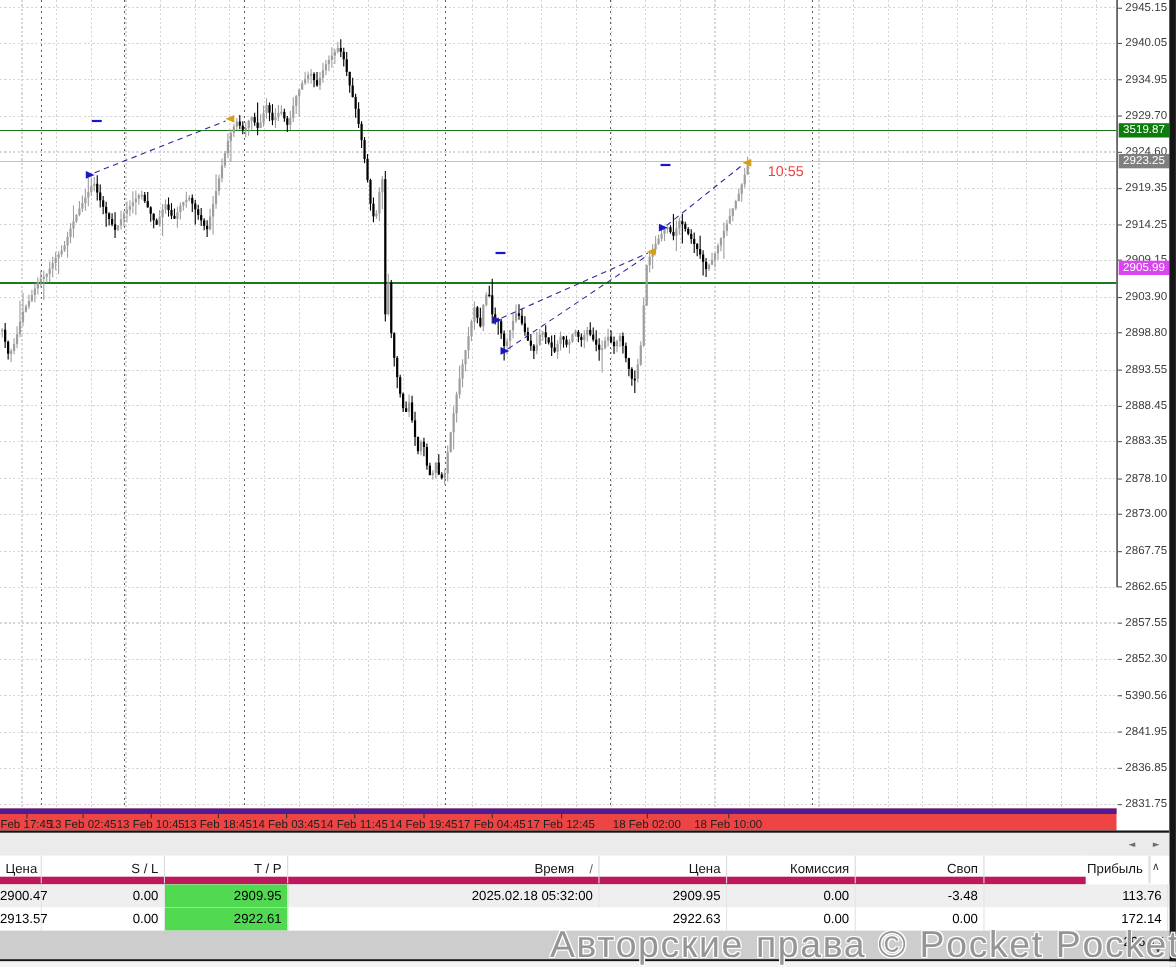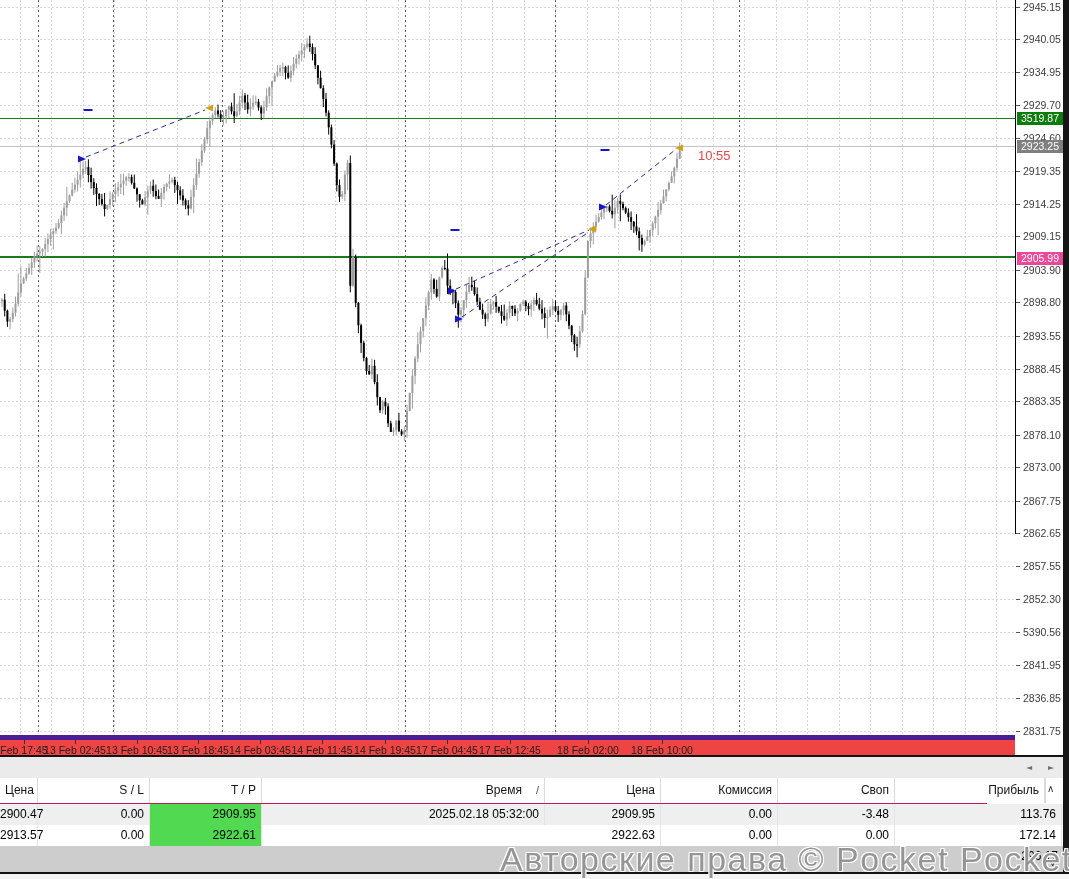--- a/index.html
+++ b/index.html
@@ -22,21 +22,21 @@
   .tlabel{position:absolute;top:4px;font-size:10.5px;color:#1f1f1f;transform:translateX(-50%);white-space:nowrap;}
   .ttick{position:absolute;top:0;width:1px;height:4px;background:#333;}
   
   #panel-band{position:absolute;left:0;top:755px;width:1063px;height:23px;background:#ebebeb;
               border-top:2px solid #141414;box-sizing:border-box;}
   .hscroll{position:absolute;font-size:8px;color:#6e6e6e;cursor:pointer;top:6px;
            font-family:"DejaVu Sans",sans-serif;}
   
   #orders-table{position:absolute;left:0;top:778px;width:1063px;height:94px;background:#fff;}
   #table-header{position:absolute;left:0;top:0;width:987px;height:26px;background:#fff;
-                border-bottom:1px solid #be185d;box-sizing:border-box;}
+                border-bottom:7px solid #be185d;box-sizing:border-box;}
   .hcell{position:absolute;top:0;height:25px;line-height:25px;font-size:12px;color:#151515;
          box-sizing:border-box;border-right:1px solid #dadada;padding:0 5px;white-space:nowrap;}
   .sortglyph{display:inline-block;margin-left:14px;color:#555;font-size:11px;}
   .trow{position:absolute;left:0;width:1063px;height:21px;}
   .tcell{position:absolute;top:0;height:21px;line-height:21px;font-size:12px;color:#000;
          text-align:right;padding-right:5px;box-sizing:border-box;border-right:1px solid #e4e4e4;
          white-space:nowrap;}
   #header-arrow-stub{position:absolute;left:1045px;top:0;width:18px;height:25px;
                      border-left:1px solid #dadada;box-sizing:border-box;}
   .vscroll{position:absolute;font-size:10px;color:#3a3a3a;cursor:pointer;
@@ -704,21 +704,21 @@
       <div class="ptick" style="top: 631.911px;"></div>
       <div class="plabel" style="top: 625.911px;">5390.56</div>
       <div class="ptick" style="top: 665.432px;"></div>
       <div class="plabel" style="top: 659.432px;">2841.95</div>
       <div class="ptick" style="top: 697.995px;"></div>
       <div class="plabel" style="top: 691.995px;">2836.85</div>
       <div class="ptick" style="top: 730.559px;"></div>
       <div class="plabel" style="top: 724.559px;">2831.75</div>
       <div class="pbadge" style="top: 112.174px; background: rgb(12, 124, 12);">3519.87</div>
       <div class="pbadge" style="top: 140.332px; background: rgb(127, 127, 127);">2923.25</div>
-      <div class="pbadge" style="top: 252px; background: #ec4899;">2905.99</div>
+      <div class="pbadge" style="top: 237px; background: #d946ef;">2905.99</div>
     </div>
   <div id="dark-strip"></div>
   <div id="time-axis">
       <div class="ttick" style="left: 24px;"></div>
       <div class="tlabel" style="left: 24px;">Feb 17:45</div>
       <div class="ttick" style="left: 75px;"></div>
       <div class="tlabel" style="left: 75px;">13 Feb 02:45</div>
       <div class="ttick" style="left: 137px;"></div>
       <div class="tlabel" style="left: 137px;">13 Feb 10:45</div>
       <div class="ttick" style="left: 198px;"></div>

